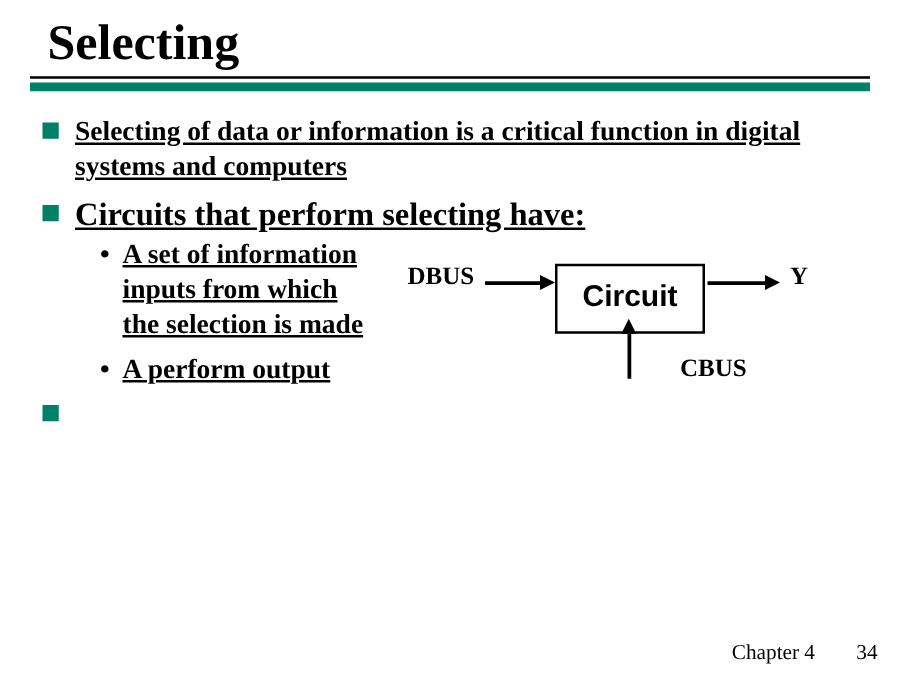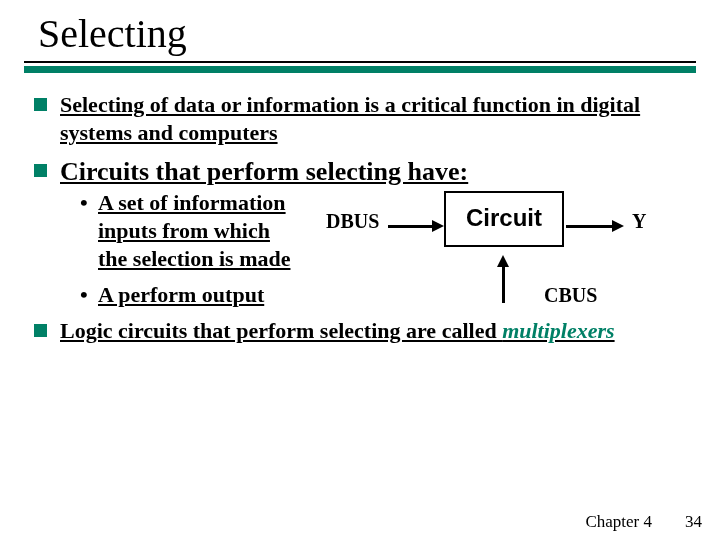--- a/index.html
+++ b/index.html
@@ -12,41 +12,41 @@
     position: relative;
     overflow: hidden;
   }
   .slide {
     padding: 10px 24px 0 24px;
     position: relative;
     height: 100%;
   }
   .title {
     font-size: 40px;
-    font-weight: normal;
+    font-weight: bold;
     padding-left: 14px;
     padding-bottom: 4px;
   }
   .rule-thin { height: 2px; background: #000; margin: 0 0 3px 0; }
   .rule-thick { height: 7px; background: #008066; margin-bottom: 18px; }
   .content { padding: 0 6px 0 10px; text-decoration: underline; }
   .bullets { list-style: none; }
   .bullets > li { position: relative; padding-left: 26px; margin-bottom: 8px; font-size: 22px; line-height: 1.28; }
   .bullets > li.big { font-size: 26px; font-weight: bold; }
   .sq { position: absolute; left: 0; top: 7px; width: 13px; height: 13px; background: #008066; }
   .big .sq { top: 9px; }
   .sub { list-style: none; padding-left: 20px; }
   .sub > li { position: relative; padding-left: 18px; font-size: 22px; font-weight: bold; line-height: 1.28; }
   .sub > li::before { content: "•"; position: absolute; left: 0; top: 0; }
   .sub1-wrap { display: flex; align-items: flex-start; gap: 14px; }
   .sub1-text { flex: 0 0 240px; }
   .diagram { position: relative; width: 340px; height: 140px; margin-top: -2px; }
   .box {
     position: absolute;
-    left: 130px; top: 4px;
+    left: 130px; top: 24px;
     width: 120px; height: 56px;
     border: 2px solid #000;
     display: flex; align-items: center; justify-content: center;
     font-family: Arial, Helvetica, sans-serif;
     font-size: 24px;
   }
   .lbl { position: absolute; font-family: "Times New Roman", serif; font-size: 20px; }
   .lbl.dbus { left: 12px; top: 22px; }
   .lbl.y    { left: 318px; top: 22px; }
   .lbl.cbus { left: 230px; top: 96px; }
@@ -112,21 +112,20 @@
 
         <ul class="sub" style="margin-top:-46px;">
           <li>
             <span>A perform output</span>
           </li>
         </ul>
       </li>
 
       <li>
         <span class="sq"></span>
-        <b><span>Logic circuits that perform selecting are called </span><span class="em-italic">multiplexers</span></b>
       </li>
 
 
     </ul>
   </div>
 
   <div class="footer">
     <span>Chapter 4</span>
     <span>34</span>
   </div>

